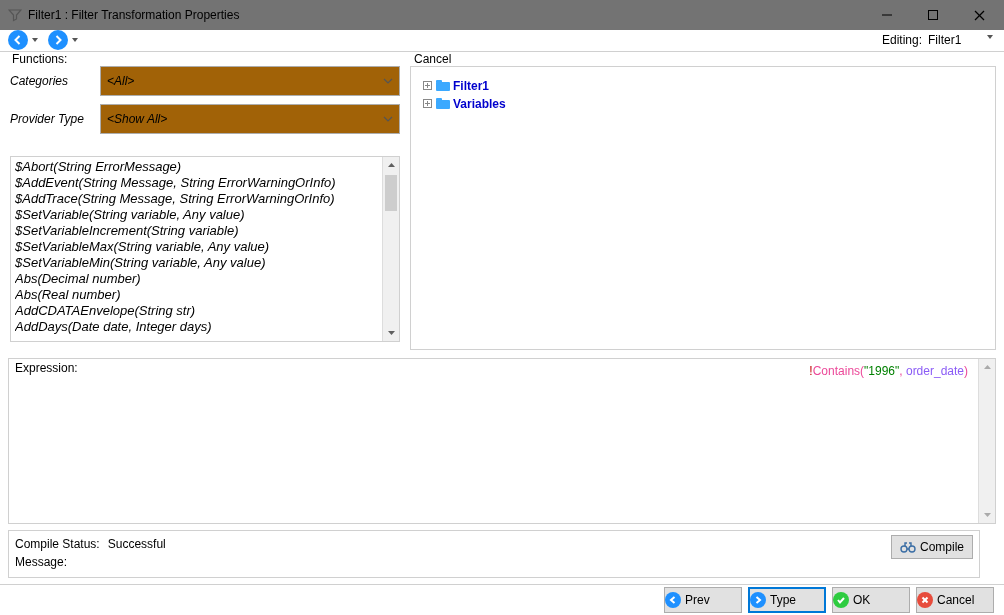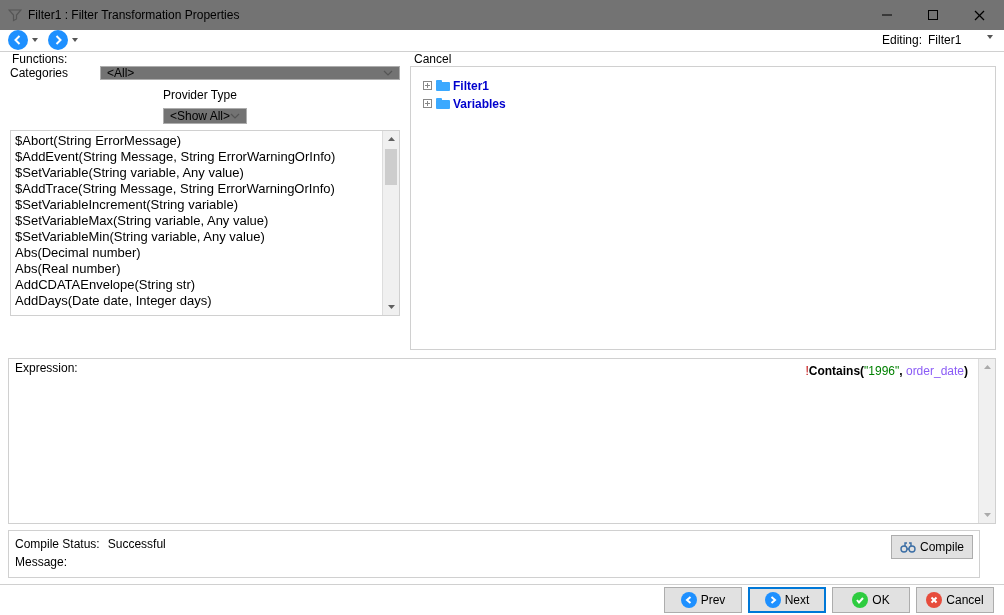--- a/index.html
+++ b/index.html
@@ -26,21 +26,21 @@
   .panel { display:flex; flex-direction:column; }
   .panel.left { flex: 0 0 394px; }
   .panel.right { flex: 1; }
 
   .group-label { font-size:12px; padding: 0 4px; margin-bottom:0; }
   .group { border:1px solid #d0d0d0; padding:6px; }
   .group.right { flex:1; height:270px; }
 
   .form-row { display:flex; align-items:center; gap:6px; margin-bottom:8px; }
   .form-row label { width:84px; }
-  .dropdown { flex:1; height:14px; border:1px solid #adadad; background:#737373; display:flex; align-items:center; padding:0 6px; justify-content:space-between; }
+  .dropdown { flex:1; height:30px; border:1px solid #adadad; background:#a16207; display:flex; align-items:center; padding:0 6px; justify-content:space-between; }
   .dropdown .chev { color:#555; }
 
   .func-list-wrap { border:1px solid #d0d0d0; height:186px; display:flex; }
   .func-list { flex:1; overflow:hidden; padding:2px 4px; line-height:16px; }
   .func-list div { white-space:nowrap; overflow:hidden; text-overflow:clip; font-family: Tahoma, sans-serif; font-size:13px; }
   .scrollbar { width:17px; background:#f0f0f0; border-left:1px solid #ddd; position:relative; }
   .scrollbar .arrow { height:17px; display:flex; align-items:center; justify-content:center; color:#606060; background:#f0f0f0;}
   .scrollbar .thumb { position:absolute; left:2px; right:2px; top:18px; height:36px; background:#cdcdcd; border-radius:0; }
 
   .tree { padding:4px; line-height:18px; }
@@ -48,35 +48,35 @@
   .tree-expander { width:12px; height:12px; display:inline-flex; align-items:center; justify-content:center; font-size:10px; color:#666; }
   .tree-icon { width:16px; height:14px; display:inline-flex; align-items:center; justify-content:center; }
   .tree-label { color:#0000cd; font-weight:600; }
 
   
   .expr-wrap { margin: 8px 8px 0 8px; border:1px solid #d0d0d0; flex:0 0 166px; display:flex; flex-direction:row;text-align:right; }
   .expr-label { padding:2px 6px; font-size:12px; }
   .expr-body { flex:1; display:flex; }
   .expr-text { flex:1; padding:4px 10px; font-family: Consolas, "Courier New", monospace; font-size:14px; white-space:pre; }
   .expr-text .op { color:#c00000; }
-  .expr-text .fn { color:#000000;font-weight:bold; }
+  .expr-text .fn { color:#ec4899; }
   .expr-text .str { color:#008000; }
   .expr-text .id { color:#8b5cf6; }
   .expr-scroll { width:17px; background:#f0f0f0; border-left:1px solid #ddd; position:relative; }
   .expr-scroll .arrow { height:17px; display:flex; align-items:center; justify-content:center; color:#888; }
 
   
   .status-wrap { margin: 6px 24px 0 8px; border:1px solid #d0d0d0; padding:4px 6px 6px 6px; display:flex; align-items:flex-start; }
   .status-left { flex:1; line-height:18px; }
   .status-row { display:flex; gap:8px; }
   .compile-btn { border:1px solid #adadad; background:#e1e1e1; padding:3px 8px; display:inline-flex; align-items:center; gap:4px; height:24px; }
 
   
   .bottom-bar { border-top:1px solid #d0d0d0; height:38px; display:flex; align-items:center; justify-content:flex-end; padding:0 10px; gap:6px; margin-top:6px; }
-  .btn { border:1px solid #adadad; background:#e1e1e1; height:26px; width:78px; display:inline-flex; align-items:center; justify-content:center; gap:4px; }
+  .btn { border:1px solid #adadad; background:#e1e1e1; height:26px; width:78px; display:inline-flex; align-items:center; justify-content:flex-start; gap:4px; }
   .btn.primary { border:2px solid #0078d7; }
   .btn .circ { width:16px; height:16px; border-radius:50%; display:inline-flex; align-items:center; justify-content:center; }
   .circ.blue { background:#1e90ff; }
   .circ.green { background:#2ecc40; }
   .circ.red { background:#e74c3c; }
   .circ svg { display:block; }
 
   svg { display:block; }
 </style>
 </head>
@@ -139,50 +139,50 @@
           <path d="M1 2 L4 6 L7 2 Z" fill="#555"></path>
         </svg>
     </span>
   </div>
 </div>
 
 <div class="main">
 
   <div class="panel left">
     <div class="group-label">Functions:</div>
-    <div style="padding:0 2px 6px 2px;">
+    <div style="padding:0 2px 6px 2px;font-style:italic;">
       <div class="form-row">
         <label>Categories</label>
         <div class="dropdown">
           <span>&lt;All&gt;</span>
           <span class="chev">
               <svg width="10" height="10" viewBox="0 0 10 10">
                 <path d="M1 3 L5 7 L9 3" fill="none" stroke="#555" stroke-width="1.2"></path>
               </svg>
             </span>
         </div>
       </div>
-      <div class="form-row" style="margin-bottom:6px;flex-direction:column;">
+      <div class="form-row" style="margin-bottom:22px;">
         <label>Provider Type</label>
         <div class="dropdown">
           <span>&lt;Show All&gt;</span>
           <span class="chev">
               <svg width="10" height="10" viewBox="0 0 10 10">
                 <path d="M1 3 L5 7 L9 3" fill="none" stroke="#555" stroke-width="1.2"></path>
               </svg>
             </span>
         </div>
       </div>
 
       <div class="func-list-wrap">
         <div class="func-list">
           <div>$Abort(String ErrorMessage)</div>
           <div>$AddEvent(String Message, String ErrorWarningOrInfo)</div>
+          <div>$AddTrace(String Message, String ErrorWarningOrInfo)</div>
           <div>$SetVariable(String variable, Any value)</div>
-          <div>$AddTrace(String Message, String ErrorWarningOrInfo)</div>
           <div>$SetVariableIncrement(String variable)</div>
           <div>$SetVariableMax(String variable, Any value)</div>
           <div>$SetVariableMin(String variable, Any value)</div>
           <div>Abs(Decimal number)</div>
           <div>Abs(Real number)</div>
           <div>AddCDATAEnvelope(String str)</div>
           <div>AddDays(Date date, Integer days)</div>
         </div>
         <div class="scrollbar">
           <div class="arrow">
@@ -292,21 +292,21 @@
         </svg>
       </span>
     <span>Prev</span>
   </div>
   <div class="btn primary">
     <span class="circ blue">
         <svg width="10" height="10" viewBox="0 0 10 10">
           <path d="M3.5 2 L7 5 L3.5 8" fill="none" stroke="#fff" stroke-width="2"></path>
         </svg>
       </span>
-    <span>Next</span>
+    <span>Type</span>
   </div>
   <div class="btn">
     <span class="circ green">
         <svg width="10" height="10" viewBox="0 0 10 10">
           <path d="M2 5 L4 7.5 L8 3" fill="none" stroke="#fff" stroke-width="2"></path>
         </svg>
       </span>
     <span>OK</span>
   </div>
   <div class="btn">

